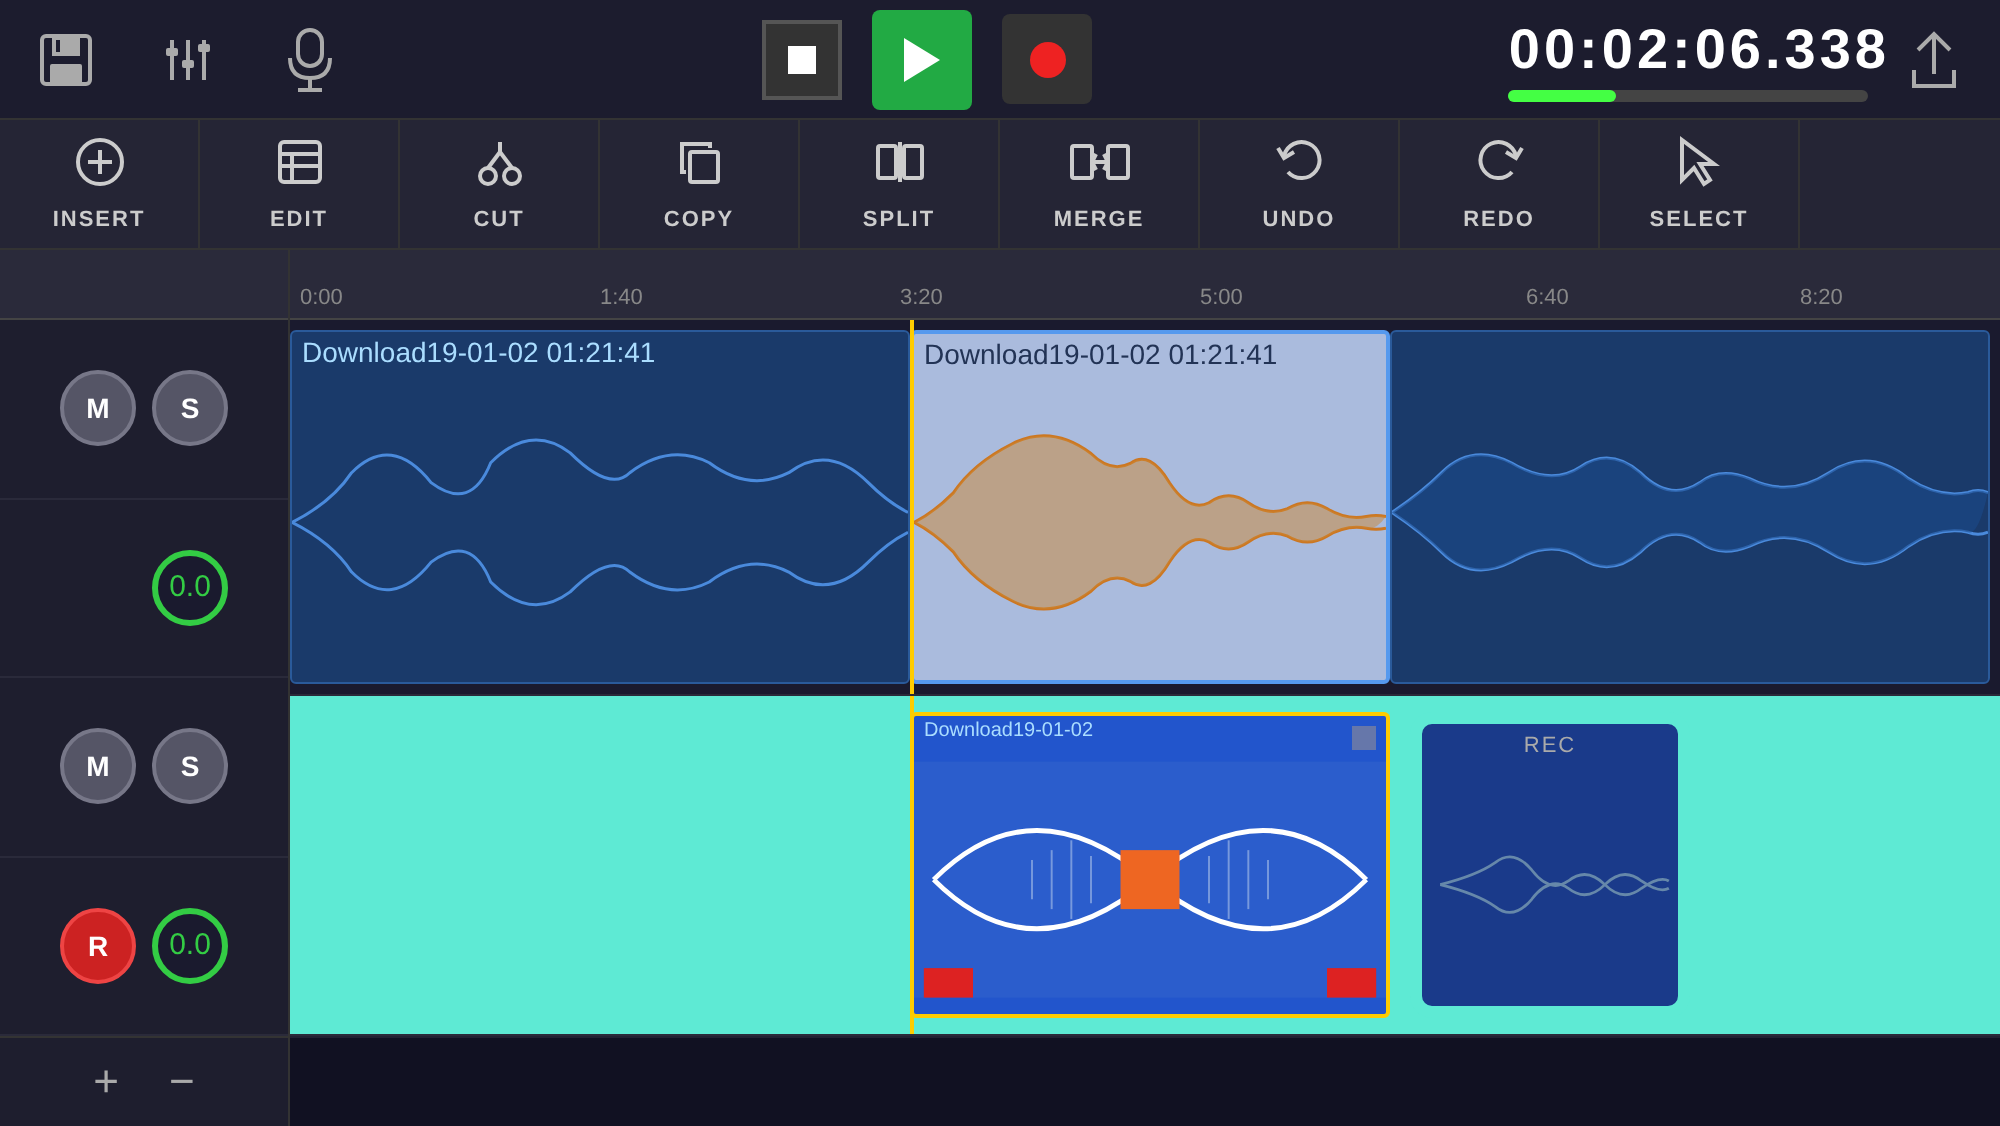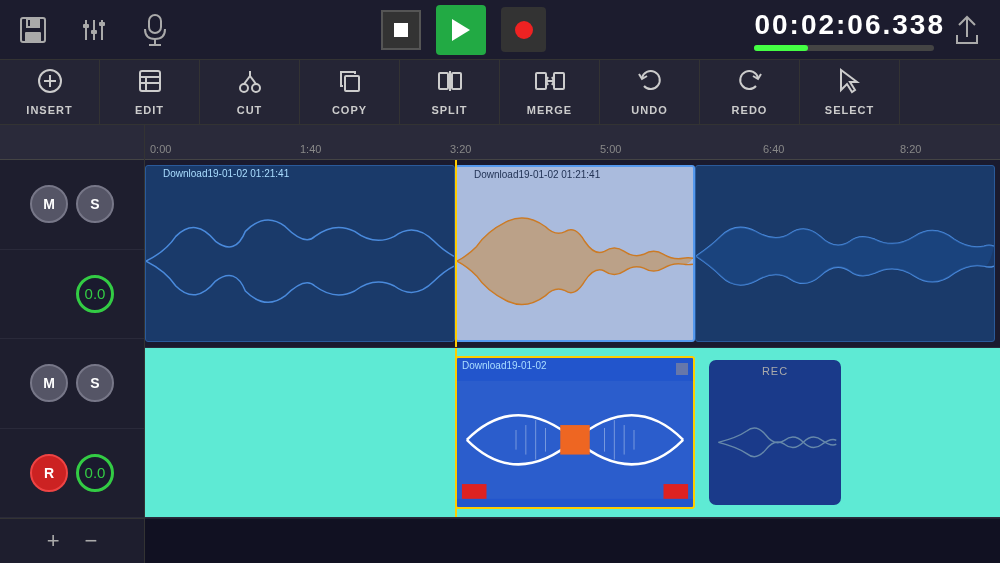--- a/index.html
+++ b/index.html
@@ -298,23 +298,23 @@
       left: 550px;
       width: 300px;
       height: calc(100% - 10px);
       background: #1a3a6a;
       border: 1px solid #2a5a9a;
       border-radius: 3px;
       overflow: hidden;
     }
 
     .clip-label {
-      font-size: 10px;
+      font-size: 14px;
       color: #aaddff;
-      padding: 2px 17px;
+      padding: 2px 5px;
       white-space: nowrap;
       overflow: hidden;
     }
 
     .playhead {
       position: absolute;
       top: 0;
       left: 310px;
       width: 2px;
       height: 100%;
@@ -334,21 +334,21 @@
       border-radius: 3px;
       overflow: hidden;
     }
     .midi-clip-2 {
       position: absolute;
       top: 5px;
       left: 560px;
       width: 140px;
       height: calc(100% - 10px);
       background: #1a3a8a;
-      border: 4px solid #5eead4;
+      border: 6px solid #5eead4;
       border-radius: 11px;
       overflow: hidden;
       display: flex;
       align-items: center;
       justify-content: center;
     }
     .rec-label {
       font-size: 11px;
       color: #aaaaaa;
       letter-spacing: 1px;

